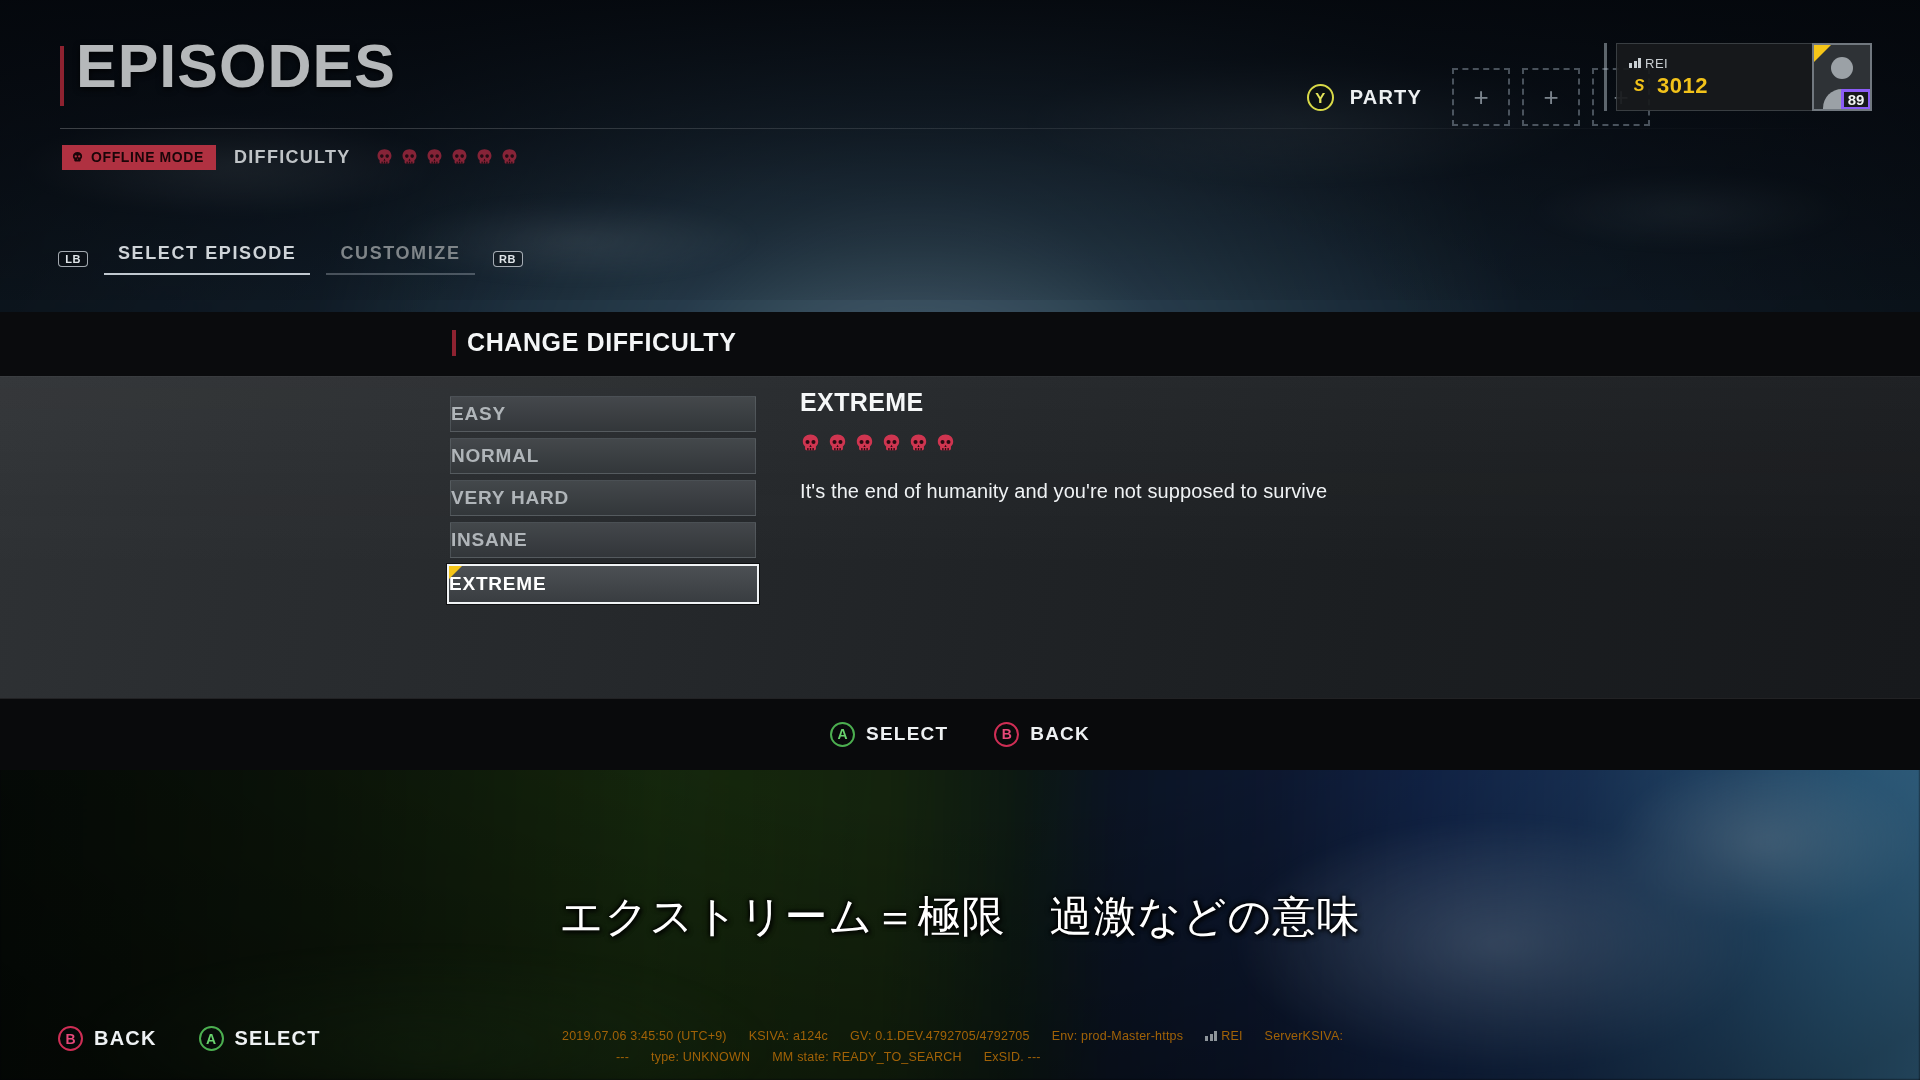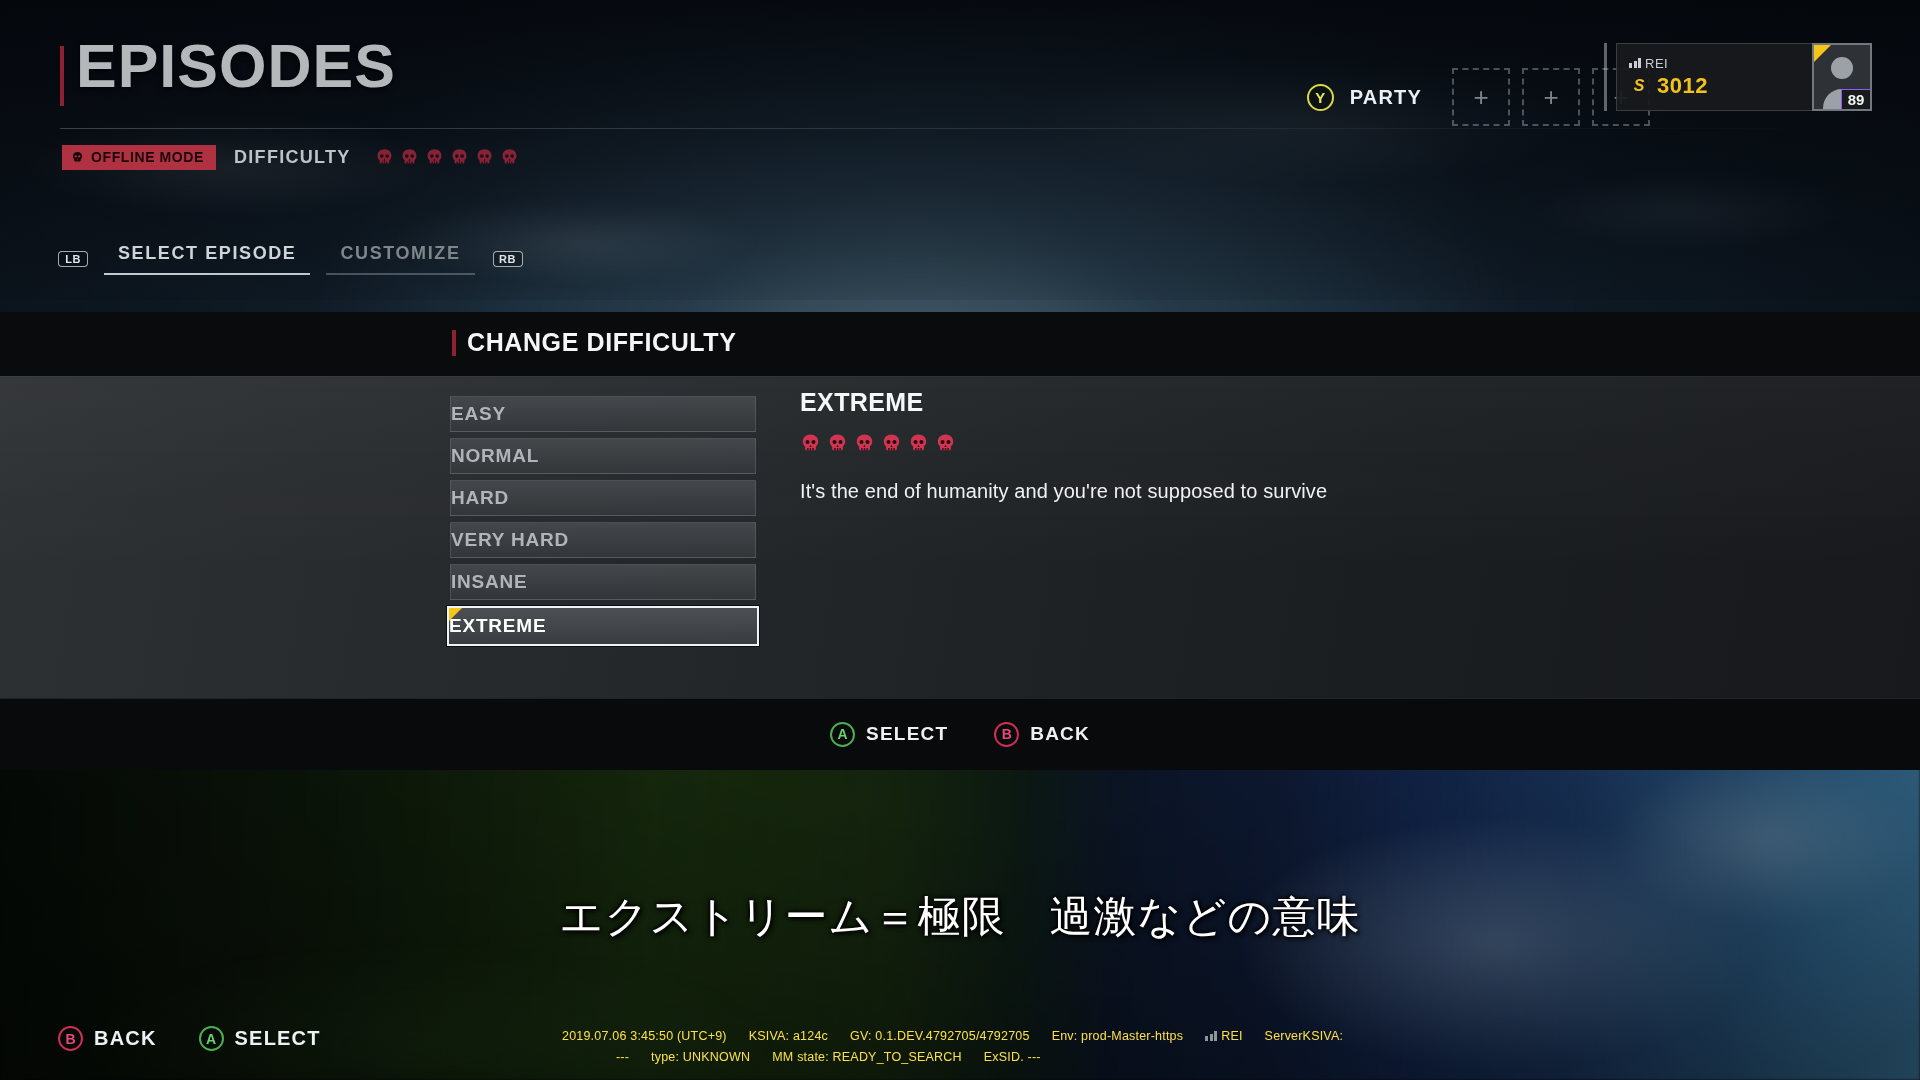--- a/index.html
+++ b/index.html
@@ -135,21 +135,21 @@
     border:2px solid rgba(180,190,200,0.5); overflow:hidden;
   }
   .pc-avatar .corner {
     position:absolute; left:0; top:0; width:0; height:0;
     border-top:17px solid #f5c518; border-right:17px solid transparent;
   }
   .pc-avatar .head { position:absolute; left:50%; top:12px; transform:translateX(-50%); width:22px; height:22px; border-radius:50%; background:#9ba1a6; }
   .pc-avatar .body { position:absolute; left:50%; bottom:-2px; transform:translateX(-50%); width:38px; height:22px; border-radius:19px 19px 0 0; background:#9ba1a6; }
   .pc-level {
     position:absolute; right:-1px; bottom:-1px; min-width:30px; height:21px;
-    background:#17191b; border:1px solid #8b5cf6;
+    background:#17191b; border:3px solid #8b5cf6;
     font-size:15px; font-weight:bold; color:#f2f4f5;
     display:flex; align-items:center; justify-content:center; padding:0 3px;
   }
 
   
   .tab-row { position:absolute; left:58px; top:243px; display:flex; align-items:center; gap:0; }
   .bumper {
     min-width:30px; height:16px; border:1px solid rgba(215,222,228,0.75); border-radius:4px;
     font-size:11px; font-weight:bold; color:#dfe4e8; letter-spacing:0.5px;
     display:flex; align-items:center; justify-content:center; padding:0 5px;
@@ -253,21 +253,21 @@
     font-size:43px; color:#ffffff; letter-spacing:1px;
     text-shadow:0 0 6px rgba(0,0,0,0.95), 2px 2px 4px rgba(0,0,0,0.95), -1px -1px 3px rgba(0,0,0,0.8);
   }
 
   
   #bottom-bar { position:absolute; left:0; bottom:0; width:100%; height:70px; z-index:30; }
   .bb-prompts { position:absolute; left:58px; top:16px; display:flex; align-items:center; gap:42px; }
   .bb-prompts .ptext { font-size:20px; }
   .debug {
     position:absolute; left:562px; top:16px;
-    font-size:12.5px; color:#fde047; letter-spacing:0.2px; line-height:1.65;
+    font-size:12.5px; color:#a16207; letter-spacing:0.2px; line-height:1.65;
     font-family:"Liberation Sans", sans-serif;
   }
   .debug .row { display:flex; gap:22px; }
   .debug .row.r2 { padding-left:54px; }
   .debug .sig-bars i { background:#8e959b; }
   .debug-seg { white-space:nowrap; display:flex; align-items:center; gap:4px; }
 </style>
 </head>
 <body>
 
@@ -440,23 +440,20 @@
   <div class="modal-body"></div>
 
   <div class="diff-list" id="diff-list">
       <div class="diff-opt">
         <span>EASY</span>
       </div>
       <div class="diff-opt">
         <span>NORMAL</span>
       </div>
       <div class="diff-opt">
-        <span>HARD</span>
-      </div>
-      <div class="diff-opt">
         <span>VERY HARD</span>
       </div>
       <div class="diff-opt">
         <span>INSANE</span>
       </div>
       <div class="diff-opt selected">
         <span class="sel-corner"></span>
         <span>EXTREME</span>
       </div>
     </div>

